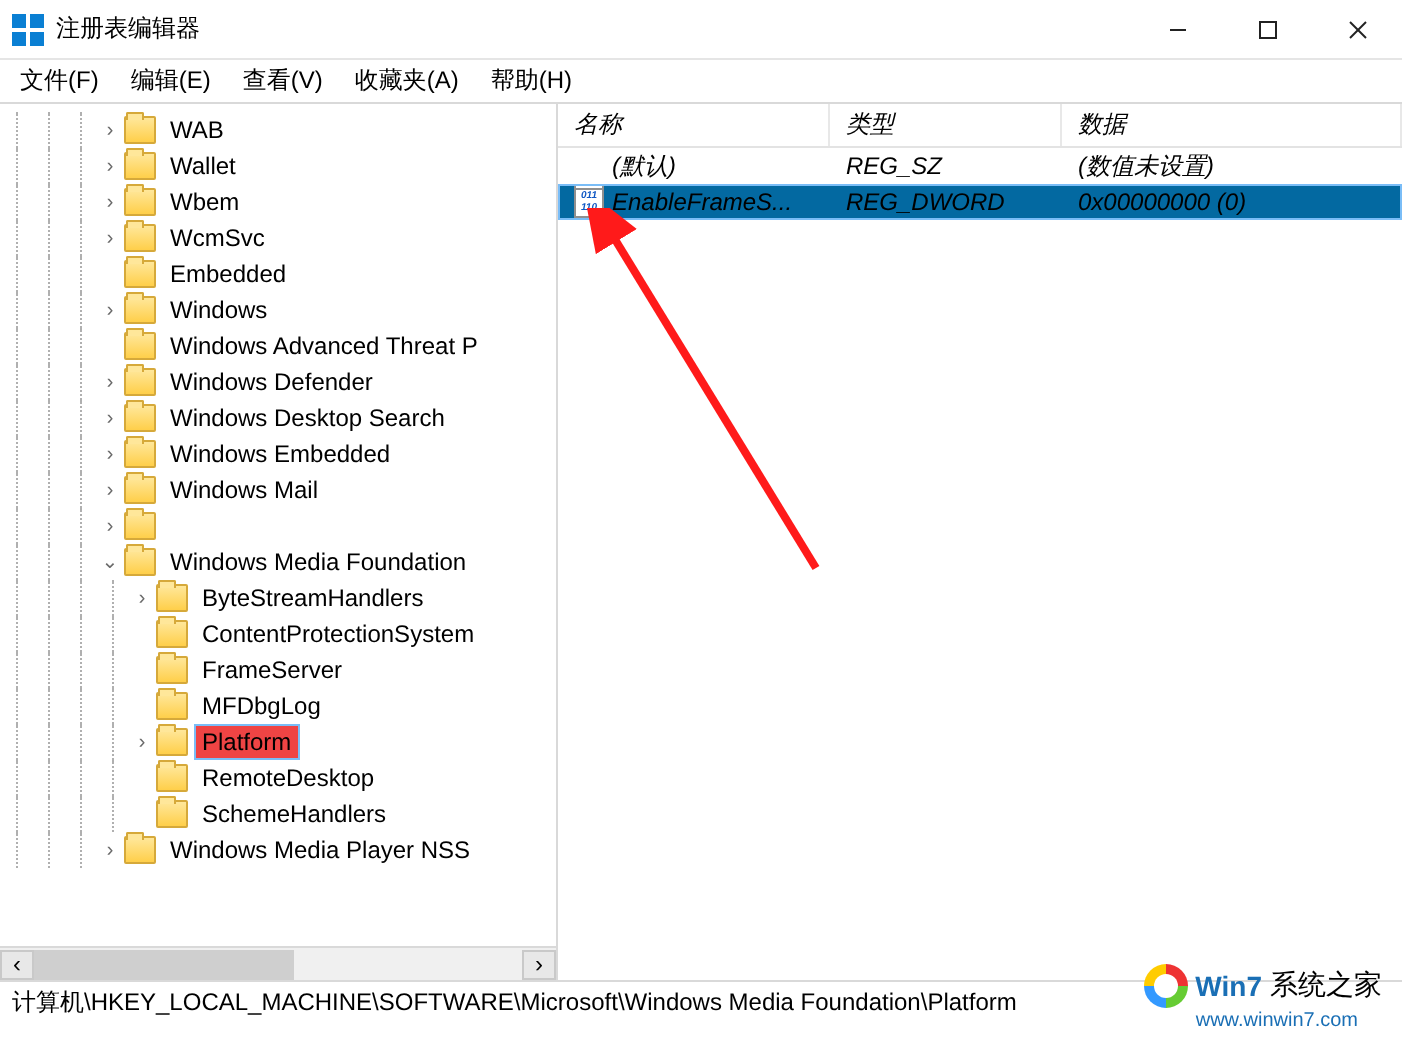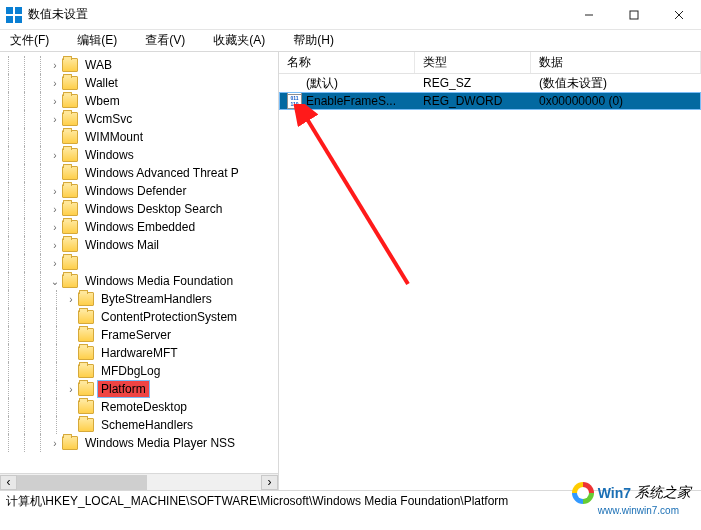--- a/index.html
+++ b/index.html
@@ -30,21 +30,21 @@
     justify-content: space-between;
   }
   .app-icon-row { display:flex; justify-content:space-between; height:7px;}
   .app-icon-cell { width:7px; height:7px; background:#0a7fd3;}
   .titlebar .title { flex:0 0 auto; }
   .titlebar .spacer { flex:1; }
   .win-controls { display:flex; height:100%; }
   .win-btn { width:45px; display:flex; align-items:center; justify-content:center; }
   .win-btn svg { stroke:#222; stroke-width:1;}
   .menubar {
-    height:22px; display:flex; align-items:center; padding:0 4px; gap:16px;
+    height:22px; display:flex; align-items:center; padding:0 4px; gap:4px;
     border-bottom:1px solid #d9d9d9;
   }
   .menubar .menu-item { padding:2px 6px; }
   .content {
     display:flex; height:438px;
   }
   .tree-pane {
     width:279px; flex:0 0 279px; border-right:1px solid #d9d9d9;
     overflow:hidden; position:relative;
   }
@@ -77,21 +77,21 @@
   }
   .label { padding:1px 3px; }
   .label.selected { background:#ef4444; outline:1px solid #7abdf7;}
   .hscroll {
     position:absolute; bottom:0; left:0; right:0; height:17px;
     background:#f0f0f0; border-top:1px solid #d9d9d9; display:flex; align-items:center;
   }
   .hscroll .arrow{width:17px;height:15px;display:flex;align-items:center;justify-content:center;background:#e8e8e8;border:1px solid #c9c9c9;}
   .hscroll .track{flex:1; position:relative; height:15px;}
   .hscroll .thumb{position:absolute; left:0; width:130px; height:15px; background:#cfcfcf;}
-  .list-pane { flex:1; display:flex; flex-direction:column; overflow:hidden;}
+  .list-pane { flex:1; display:flex; flex-direction:column; overflow:hidden;font-style:italic;}
   .list-header {
     display:flex; height:22px; border-bottom:1px solid #e3e3e3; align-items:center;
   }
   .col { padding:0 8px; border-right:1px solid #e8e8e8; height:100%; display:flex; align-items:center;}
   .col.name{flex:0 0 136px;}
   .col.type{flex:0 0 116px;}
   .col.data{flex:1;}
   .list-body { flex:1; }
   .list-row { display:flex; height:18px; align-items:center;}
   .list-row.sel { background:#0369a1; outline:1px solid #7abdf7; outline-offset:-1px;}
@@ -118,38 +118,38 @@
     position:absolute; right:10px; bottom:26px; display:flex; align-items:center; gap:4px;
     font-size:14px; pointer-events:none;
   }
   .watermark .wm-logo{
     width:22px;height:22px;border-radius:50%;
     background:conic-gradient(#e33 0 25%, #6c3 0 50%, #39f 0 75%, #fc0 0 100%);
     position:relative;
   }
   .watermark .wm-logo::after{content:"";position:absolute;inset:5px;background:#fff;border-radius:50%;}
   .watermark .t1{color:#1a6fb5;font-weight:bold;}
-  .watermark .t2{font-family:"Microsoft YaHei";font-style:italic;}
+  .watermark .t2{font-family:"Microsoft YaHei";}
   .watermark .sub{position:absolute;right:12px;bottom:-12px;font-size:10px;color:#1a6fb5;}
 </style>
 </head>
 <body>
 
 <div class="titlebar">
   <span class="app-icon">
     <span class="app-icon-row">
         <span class="app-icon-cell"></span>
         <span class="app-icon-cell"></span>
       </span>
     <span class="app-icon-row">
         <span class="app-icon-cell"></span>
         <span class="app-icon-cell"></span>
       </span>
   </span>
-  <span class="title">数值未设置</span>
+  <span class="title">注册表编辑器</span>
   <span class="spacer"></span>
   <div class="win-controls">
     <div class="win-btn">
         <svg width="10" height="10">
           <line x1="1" y1="5" x2="9" y2="5"></line>
         </svg>
       </div>
     <div class="win-btn">
         <svg width="10" height="10">
           <rect x="1" y="1" width="8" height="8" fill="none"></rect>
@@ -247,21 +247,21 @@
             </span>
             <span class="indent-unit">
               <span class="dots"></span>
             </span>
             <span class="indent-unit">
               <span class="dots"></span>
             </span>
           </span>
           <span class="toggle empty"></span>
           <span class="folder-icon"></span>
-          <span class="label">WIMMount</span>
+          <span class="label">Embedded</span>
         </div>
         <div class="tree-row">
           <span class="indent">
             <span class="indent-unit">
               <span class="dots"></span>
             </span>
             <span class="indent-unit">
               <span class="dots"></span>
             </span>
             <span class="indent-unit">
@@ -432,39 +432,20 @@
             <span class="indent-unit">
               <span class="dots"></span>
             </span>
             <span class="indent-unit">
               <span class="dots"></span>
             </span>
           </span>
           <span class="toggle empty"></span>
           <span class="folder-icon"></span>
           <span class="label">FrameServer</span>
-        </div>
-        <div class="tree-row">
-          <span class="indent">
-            <span class="indent-unit">
-              <span class="dots"></span>
-            </span>
-            <span class="indent-unit">
-              <span class="dots"></span>
-            </span>
-            <span class="indent-unit">
-              <span class="dots"></span>
-            </span>
-            <span class="indent-unit">
-              <span class="dots"></span>
-            </span>
-          </span>
-          <span class="toggle empty"></span>
-          <span class="folder-icon"></span>
-          <span class="label">HardwareMFT</span>
         </div>
         <div class="tree-row">
           <span class="indent">
             <span class="indent-unit">
               <span class="dots"></span>
             </span>
             <span class="indent-unit">
               <span class="dots"></span>
             </span>
             <span class="indent-unit">

